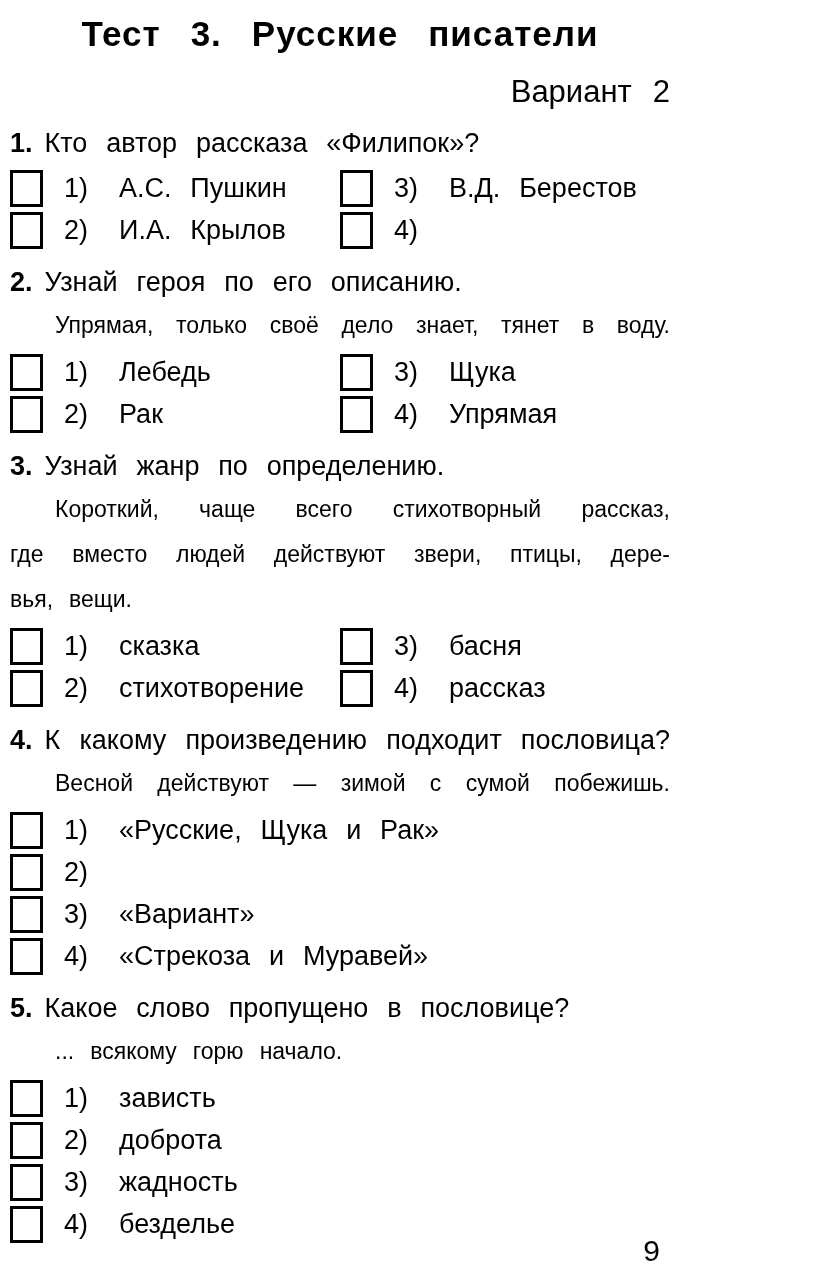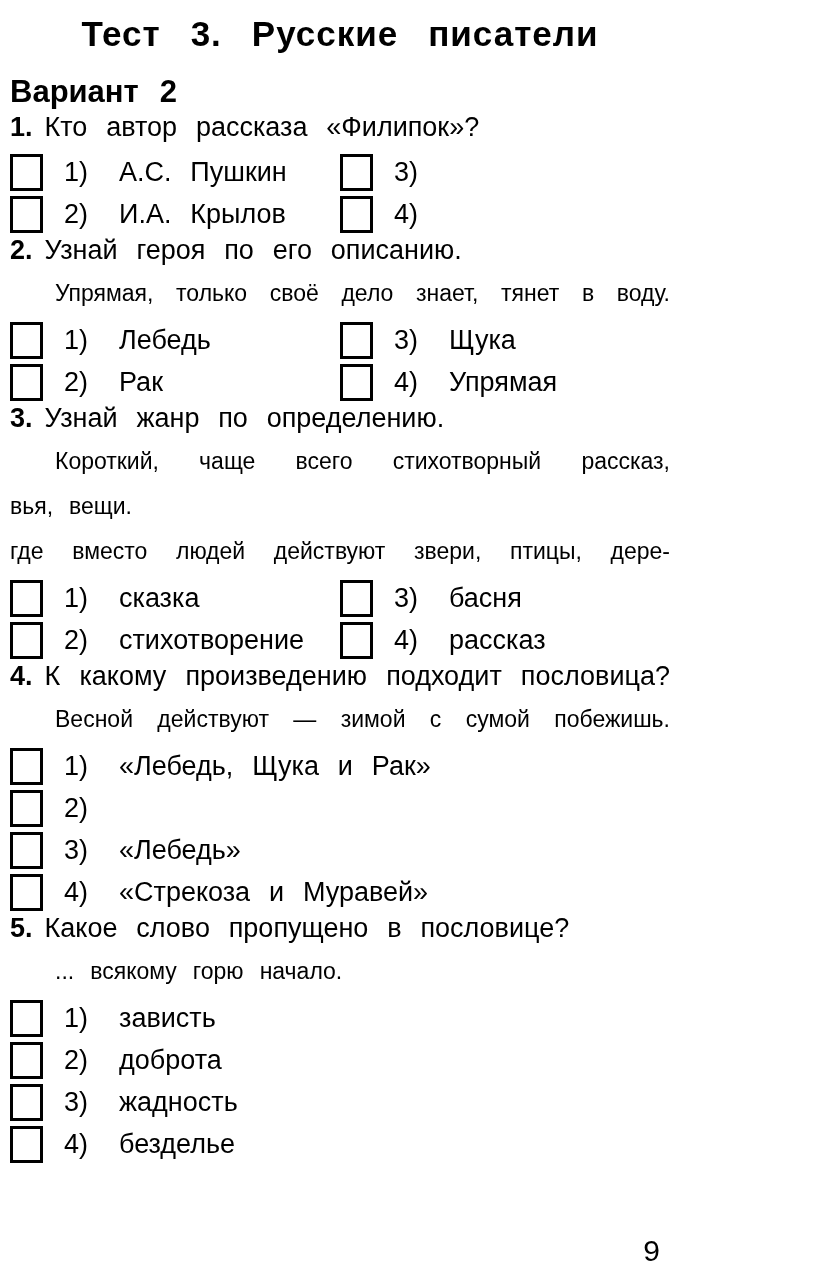--- a/index.html
+++ b/index.html
@@ -20,27 +20,27 @@
   }
   .title {
     text-align: center;
     font-weight: bold;
     font-size: 35px;
     letter-spacing: 1px;
     word-spacing: 0.55em;
     margin-top: 4px;
   }
   .variant {
-    text-align: left;
-    font-weight: bold;
+    text-align: right;
+    font-weight: normal;
     font-size: 31px;
     word-spacing: 0.4em;
     margin-top: 20px;
   }
-  .question { }
+  .question { margin-top: 16px; }
   .q-header {
     font-size: 27px;
     line-height: 1.3;
     word-spacing: 0.42em;
   }
   .q-header.fill {
     text-align: justify;
     text-align-last: justify;
   }
   .q-num {
@@ -118,20 +118,21 @@
         <span class="opt-label">А.С. Пушкин</span>
       </label>
       <label class="option">
         <span class="checkbox"></span>
         <span class="opt-num">2)</span>
         <span class="opt-label">И.А. Крылов</span>
       </label>
       <label class="option">
         <span class="checkbox"></span>
         <span class="opt-num">3)</span>
+        <span class="opt-label">В.Д. Берестов</span>
       </label>
       <label class="option">
         <span class="checkbox"></span>
         <span class="opt-num">4)</span>
       </label>
     </div>
   </div>
 
   <div class="question">
     <div class="q-header">
@@ -160,22 +161,22 @@
         <span class="opt-label">Упрямая</span>
       </label>
     </div>
   </div>
 
   <div class="question">
     <div class="q-header">
       <span class="q-num">3.</span><span>Узнай жанр по определению.</span>
     </div>
     <div class="body-line indent fill">Короткий, чаще всего стихотворный рассказ,</div>
+    <div class="body-line fill">где вместо людей действуют звери, птицы, дере-</div>
     <div class="body-line">вья, вещи.</div>
-    <div class="body-line fill">где вместо людей действуют звери, птицы, дере-</div>
     <div class="options two-col">
       <label class="option">
         <span class="checkbox"></span>
         <span class="opt-num">1)</span>
         <span class="opt-label">сказка</span>
       </label>
       <label class="option">
         <span class="checkbox"></span>
         <span class="opt-num">2)</span>
         <span class="opt-label">стихотворение</span>
@@ -195,30 +196,30 @@
 
   <div class="question">
     <div class="q-header fill">
       <span class="q-num">4.</span><span>К какому произведению подходит пословица?</span>
     </div>
     <div class="body-line indent fill">Весной действуют — зимой с сумой побежишь.</div>
     <div class="options one-col">
       <label class="option">
         <span class="checkbox"></span>
         <span class="opt-num">1)</span>
-        <span class="opt-label">«Лебедь, Щука и Рак»</span>
-      </label>
-      <label class="option">
-        <span class="checkbox"></span>
-        <span class="opt-num">2)</span>
-      </label>
-      <label class="option">
-        <span class="checkbox"></span>
-        <span class="opt-num">3)</span>
-        <span class="opt-label">«Лебедь»</span>
+        <span class="opt-label">«Русские, Щука и Рак»</span>
+      </label>
+      <label class="option">
+        <span class="checkbox"></span>
+        <span class="opt-num">2)</span>
+      </label>
+      <label class="option">
+        <span class="checkbox"></span>
+        <span class="opt-num">3)</span>
+        <span class="opt-label">«Вариант»</span>
       </label>
       <label class="option">
         <span class="checkbox"></span>
         <span class="opt-num">4)</span>
         <span class="opt-label">«Стрекоза и Муравей»</span>
       </label>
     </div>
   </div>
 
   <div class="question">

